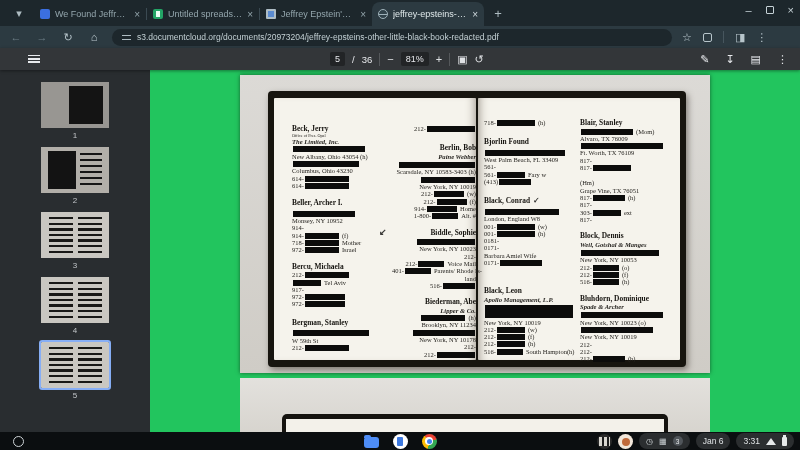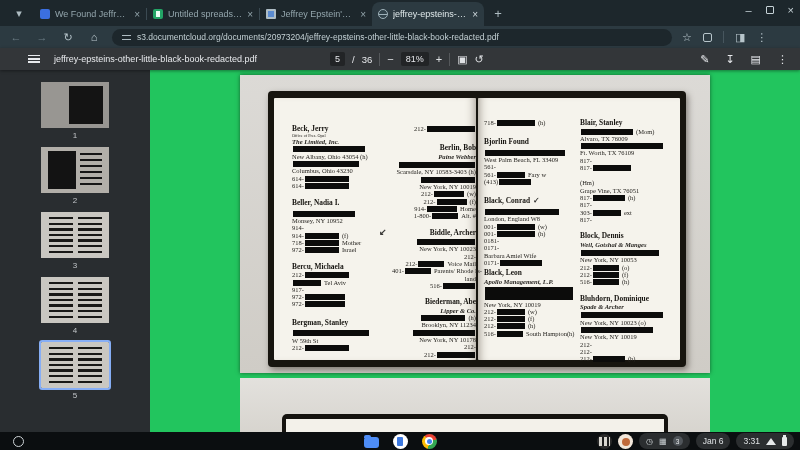--- a/index.html
+++ b/index.html
@@ -169,21 +169,20 @@
       <span>⋮</span>
     </div>
   </div>
 
   <div class="pdfbar">
     <div class="burger">
         <span></span>
         <span></span>
         <span></span>
       </div>
-    <span class="pdf-name">jeffrey-epsteins-other-little-black-book-redacted.pdf</span>
     <div class="pdf-center">
       <span class="pagebox">5</span>
       <span>/</span>
       <span>36</span>
       <span class="pdf-sep"></span>
       <span class="pdf-ico">−</span>
       <span class="zoombox">81%</span>
       <span class="pdf-ico">+</span>
       <span class="pdf-sep"></span>
       <span class="pdf-ico">▣</span>
@@ -244,21 +243,21 @@
         <div class="bcol" style="left:52px; top:50px; width:96px;">
             <div class="bl n"><span>Beck, Jerry</span></div>
             <div class="bl y"><span>Office of Pres. Opal</span></div>
             <div class="bl f"><span>The Limited, Inc.</span></div>
             <div class="bl"><span class="redact" style="width: 72px;"></span></div>
             <div class="bl"><span>New Albany, Ohio 43054 (h)</span></div>
             <div class="bl"><span class="redact" style="width: 66px;"></span></div>
             <div class="bl"><span>Columbus, Ohio 43230</span></div>
             <div class="bl"><span>614-</span><span class="redact" style="width: 44px;"></span></div>
             <div class="bl"><span>614-</span><span class="redact" style="width: 44px;"></span></div>
-            <div class="bl n" style="margin-top: 10px;"><span>Beller, Nadia I.</span></div>
+            <div class="bl n" style="margin-top: 10px;"><span>Beller, Archer I.</span></div>
             <div class="bl" style="margin-top: 2px;"><span class="redact" style="width: 62px;"></span></div>
             <div class="bl"><span>Monsey, NY 10952</span></div>
             <div class="bl"><span>914-</span></div>
             <div class="bl"><span>914-</span><span class="redact" style="width: 34px;"></span><span class="post">(f)</span></div>
             <div class="bl"><span>718-</span><span class="redact" style="width: 34px;"></span><span class="post">Mother</span></div>
             <div class="bl"><span>972-</span><span class="redact" style="width: 34px;"></span><span class="post">Israel</span></div>
             <div class="bl n" style="margin-top: 9px;"><span>Bercu, Michaela</span></div>
             <div class="bl"><span>212-</span><span class="redact" style="width: 44px;"></span></div>
             <div class="bl"><span class="redact" style="width: 28px;"></span><span class="post">Tel Aviv</span></div>
             <div class="bl"><span>917-</span></div>
@@ -274,21 +273,21 @@
             <div class="bl n" style="margin-top: 12px;"><span>Berlin, Bob</span></div>
             <div class="bl f"><span>Paine Webber</span></div>
             <div class="bl" style="margin-top: 1px;"><span class="redact" style="width: 76px;"></span></div>
             <div class="bl"><span>Scarsdale, NY 10583-3403 (h)</span></div>
             <div class="bl"><span class="redact" style="width: 54px;"></span></div>
             <div class="bl"><span>New York, NY 10019</span></div>
             <div class="bl"><span>212-</span><span class="redact" style="width: 30px;"></span><span class="post">(w)</span></div>
             <div class="bl"><span>212-</span><span class="redact" style="width: 30px;"></span><span class="post">(f)</span></div>
             <div class="bl"><span>914-</span><span class="redact" style="width: 30px;"></span><span class="post">Home</span></div>
             <div class="bl"><span>1-800-</span><span class="redact" style="width: 26px;"></span><span class="post">Alt. #</span></div>
-            <div class="bl n" style="margin-top: 9px;"><span class="hand-arrow">↙</span><span>Biddle, Archer</span></div>
+            <div class="bl n" style="margin-top: 9px;"><span class="hand-arrow">↙</span><span>Biddle, Sophie</span></div>
             <div class="bl" style="margin-top: 1px;"><span class="redact" style="width: 58px;"></span></div>
             <div class="bl"><span>New York, NY 10023</span></div>
             <div class="bl"><span>212-</span></div>
             <div class="bl"><span>212-</span><span class="redact" style="width: 26px;"></span><span class="post">Voice Mail</span></div>
             <div class="bl"><span>401-</span><span class="redact" style="width: 26px;"></span><span class="post">Parents/ Rhode Is-</span></div>
             <div class="bl"><span>land</span></div>
             <div class="bl"><span>516-</span><span class="redact" style="width: 32px;"></span></div>
             <div class="bl n" style="margin-top: 9px;"><span>Biederman, Abe</span></div>
             <div class="bl f"><span>Lipper &amp; Co.</span></div>
             <div class="bl"><span class="redact" style="width: 44px;"></span><span class="post">(h)</span></div>
@@ -308,21 +307,21 @@
             <div class="bl"><span>(413)</span><span class="redact" style="width: 32px;"></span></div>
             <div class="bl n" style="margin-top: 12px;"><span>Black, Conrad</span><span class="hand-check">✓</span></div>
             <div class="bl" style="margin-top: 2px;"><span class="redact" style="width: 74px;"></span></div>
             <div class="bl"><span>London, England W8</span></div>
             <div class="bl"><span>001-</span><span class="redact" style="width: 38px;"></span><span class="post">(w)</span></div>
             <div class="bl"><span>001-</span><span class="redact" style="width: 38px;"></span><span class="post">(h)</span></div>
             <div class="bl"><span>0181-</span></div>
             <div class="bl"><span>0171-</span></div>
             <div class="bl"><span>Barbara Amiel Wife</span></div>
             <div class="bl"><span>0171-</span><span class="redact" style="width: 42px;"></span></div>
-            <div class="bl n" style="margin-top: 3px;"><span>Black, Leon</span></div>
+            <div class="bl n" style="margin-top: 21px;"><span>Black, Leon</span></div>
             <div class="bl f"><span>Apollo Management, L.P.</span></div>
             <div class="bl" style="margin-top: 2px;"><span class="redact" style="width: 88px; height: 13px;"></span></div>
             <div class="bl"><span>New York, NY 10019</span></div>
             <div class="bl"><span>212-</span><span class="redact" style="width: 28px;"></span><span class="post">(w)</span></div>
             <div class="bl"><span>212-</span><span class="redact" style="width: 28px;"></span><span class="post">(f)</span></div>
             <div class="bl"><span>212-</span><span class="redact" style="width: 28px;"></span><span class="post">(h)</span></div>
             <div class="bl"><span>516-</span><span class="redact" style="width: 26px;"></span><span class="post">South Hampton(h)</span></div>
           </div>
         <div class="bcol" style="left:340px; top:44px; width:92px;">
             <div class="bl n"><span>Blair, Stanley</span></div>

